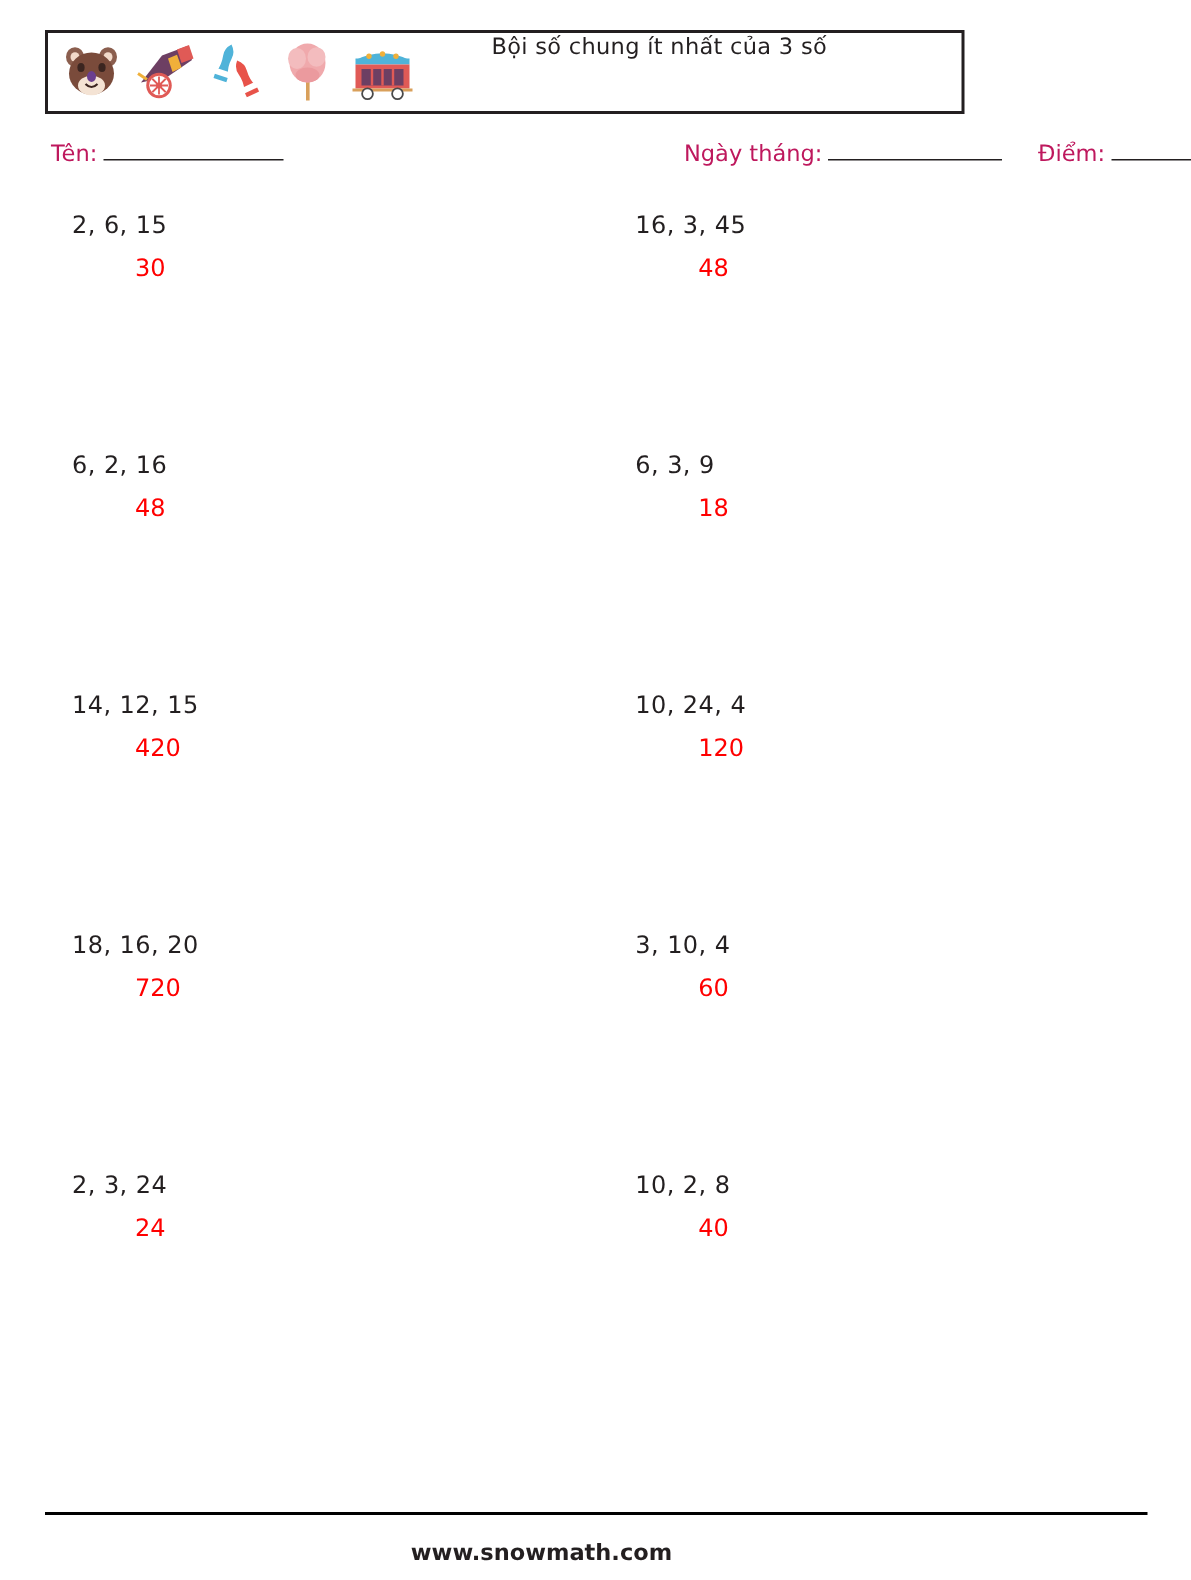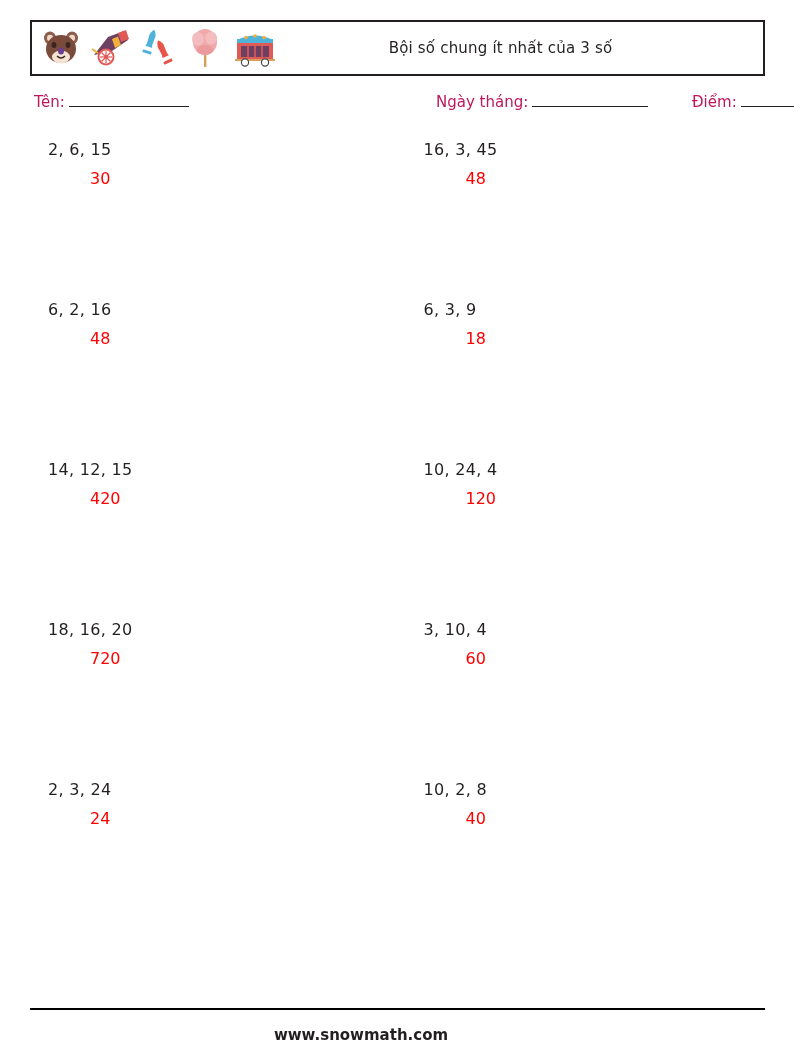--- a/index.html
+++ b/index.html
@@ -14,26 +14,25 @@
     font-family: "DejaVu Sans", sans-serif;
     color: #231f20;
     overflow: hidden;
   }
 
   
   .header-box {
     position: absolute;
     left: 30px;
     top: 20px;
-    width: 735px;
+    width: 613px;
     height: 56px;
     border: 2px solid #231f20;
     box-sizing: border-box;
     display: flex;
-    align-items: center;
   }
   .header-icons {
     display: flex;
     align-items: center;
     gap: 6px;
     padding-left: 8px;
     height: 100%;
   }
   .header-icons svg { display: block; }
   .header-title {
@@ -57,21 +56,21 @@
   }
   .field { position: absolute; white-space: nowrap; display: flex; align-items: baseline; }
   .field-label { margin-right: 4px; }
   .blank {
     display: inline-block;
     border-bottom: 1.5px solid #231f20;
     height: 14px;
   }
   .field-name  { left: 4px; }
   .field-name .blank { width: 120px; }
-  .field-date  { left: 406px; justify-content: space-between; }
+  .field-date  { left: 426px; justify-content: space-between; }
   .field-date .blank { width: 116px; }
   .field-score { left: 662px; }
   .field-score .blank { width: 66px; }
 
   
   .grid {
     position: absolute;
     left: 30px;
     top: 140px;
     width: 735px;

